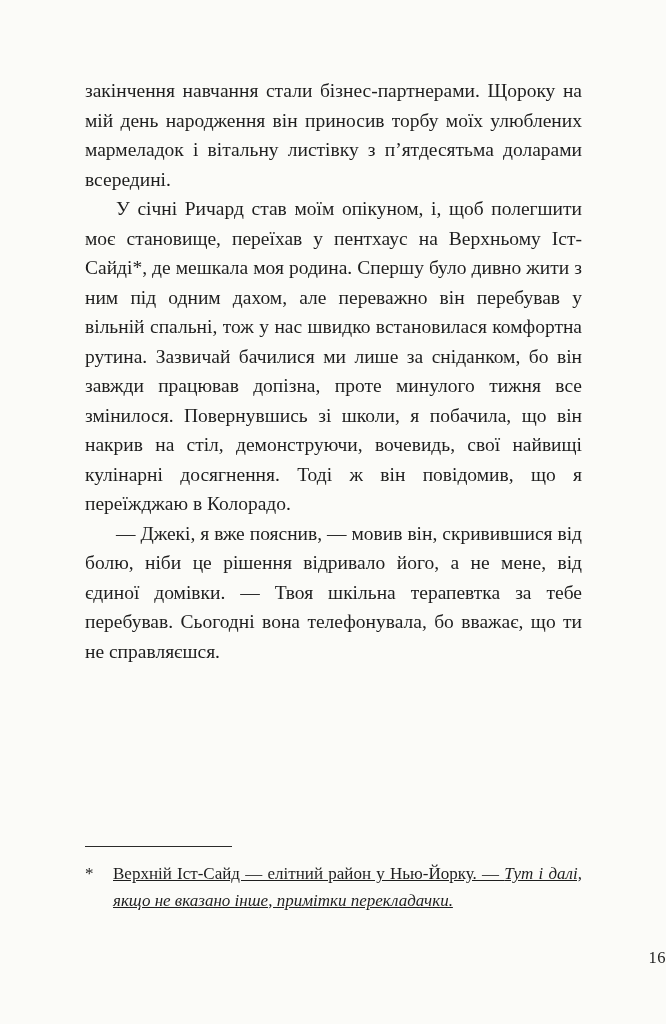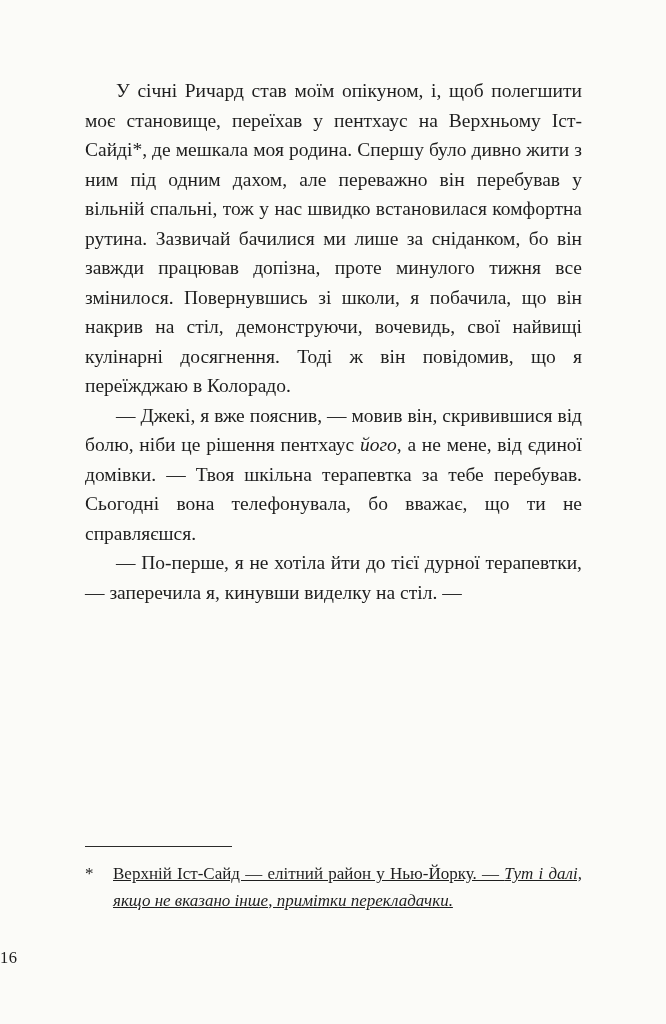--- a/index.html
+++ b/index.html
@@ -60,34 +60,34 @@
   .footnote-text {
     flex: 1 1 auto;
     text-align: justify;
     text-decoration: underline;
   }
   .page-number {
     position: absolute;
     left: 0;
     right: 0;
     top: 948px;
-    text-align: left;
+    text-align: right;
     font-size: 16.5px;
     letter-spacing: 0.5px;
   }
 </style>
 </head>
 <body>
 
 <div class="page">
 
   <div class="text-block">
+      <p class="para"><span>закінчення навчання стали бізнес-партнерами. Щороку на мій день народження він приносив торбу моїх улюблених мармеладок і вітальну листівку з п’ятдесятьма доларами всередині.</span></p>
       <p class="para indent"><span>У січні Ричард став моїм опікуном, і, щоб полегшити моє становище, переїхав у пентхаус на Верхньому Іст-Сайді*, де мешкала моя родина. Спершу було дивно жити з ним під одним дахом, але переважно він перебував у вільній спальні, тож у нас швидко встановилася комфортна рутина. Зазвичай бачилися ми лише за сніданком, бо він завжди працював допізна, проте минулого тижня все змінилося. Повернувшись зі школи, я побачила, що він накрив на стіл, демонструючи, вочевидь, свої найвищі кулінарні досягнення. Тоді ж він повідомив, що я переїжджаю в Колорадо.</span></p>
-      <p class="para indent"><span>— Джекі, я вже пояснив, — мовив він, скривившися від болю, ніби це рішення пентхаус </span><span style="font-style: italic;">його</span><span>, а не мене, від єдиної домівки. — Твоя шкільна терапевтка за тебе перебував. Сьогодні вона телефонувала, бо вважає, що ти не справляєшся.</span></p>
-      <p class="para indent"><span>— По-перше, я не хотіла йти до тієї дурної терапевтки, — заперечила я, кинувши виделку на стіл. —</span></p>
+      <p class="para indent"><span>— Джекі, я вже пояснив, — мовив він, скривившися від болю, ніби це рішення відривало </span><span style="">його</span><span>, а не мене, від єдиної домівки. — Твоя шкільна терапевтка за тебе перебував. Сьогодні вона телефонувала, бо вважає, що ти не справляєшся.</span></p>
     </div>
 
   <div class="footnote-block">
     <div class="footnote-divider"></div>
     <div class="footnote-body">
       <span class="footnote-marker">*</span>
       <span class="footnote-text"><span>Верхній Іст-Сайд — елітний район у Нью-Йорку. — </span><span style="font-style: italic;">Тут і далі, якщо не вказано інше, примітки перекладачки.</span></span>
     </div>
   </div>
 

